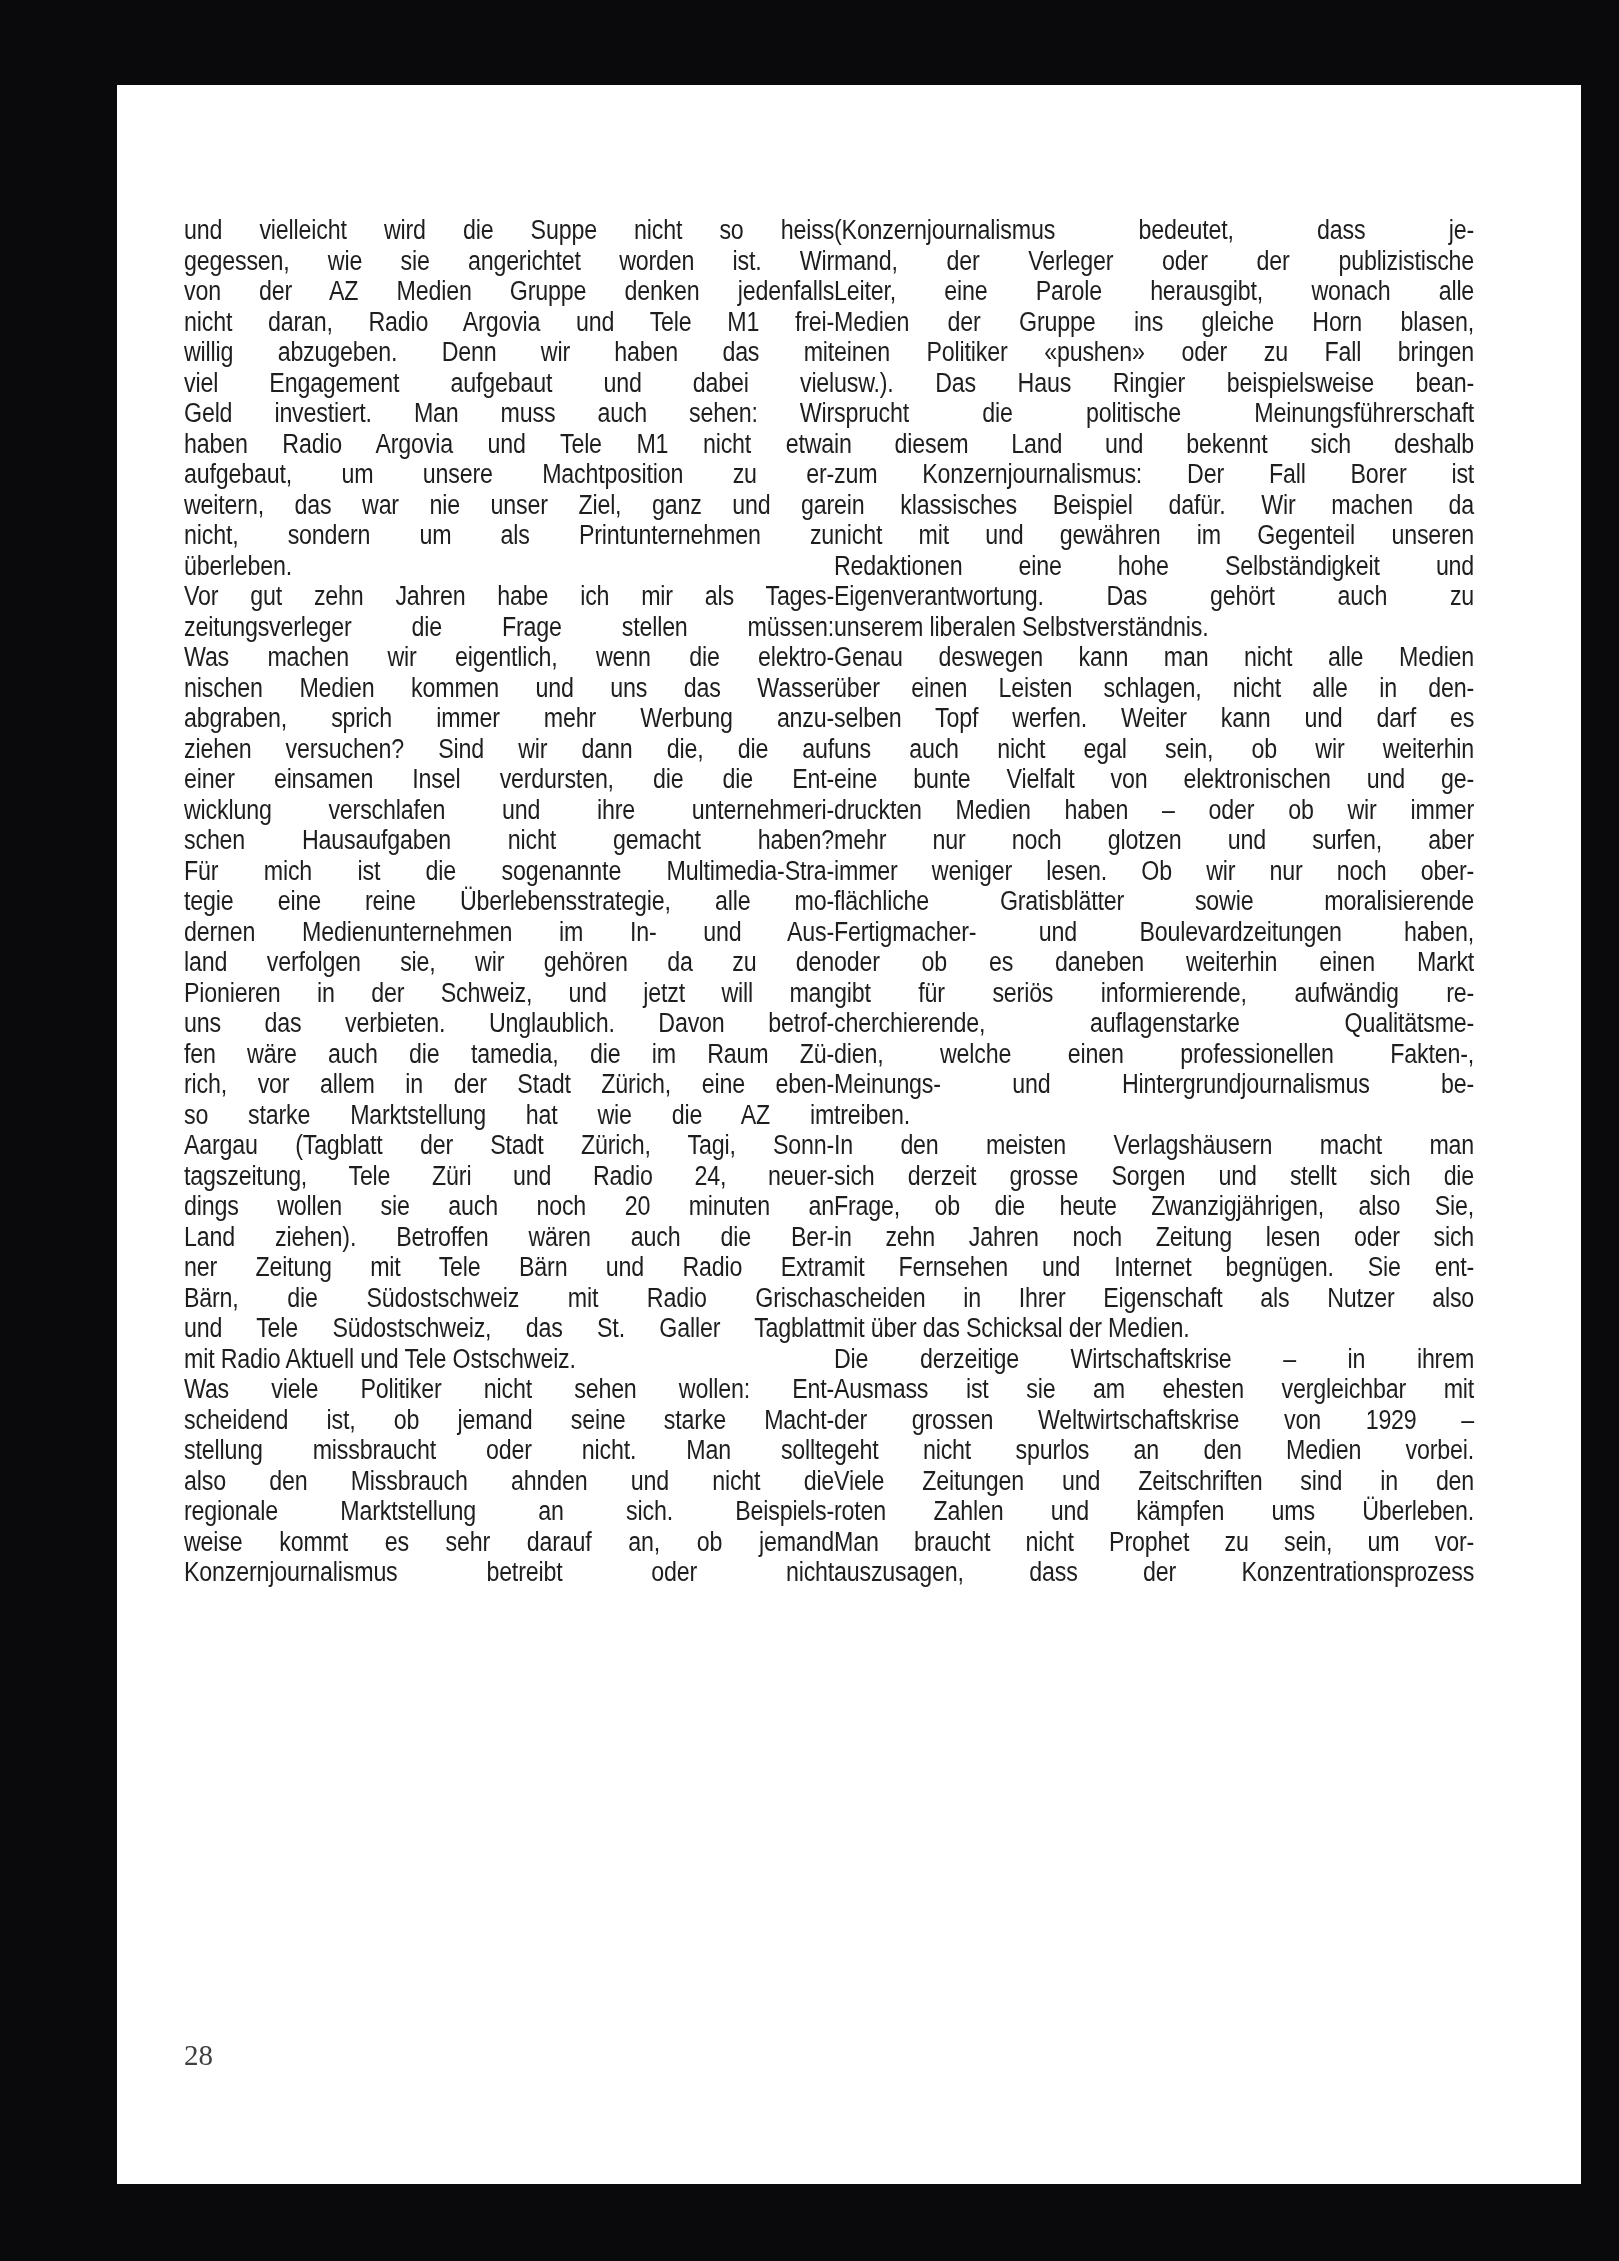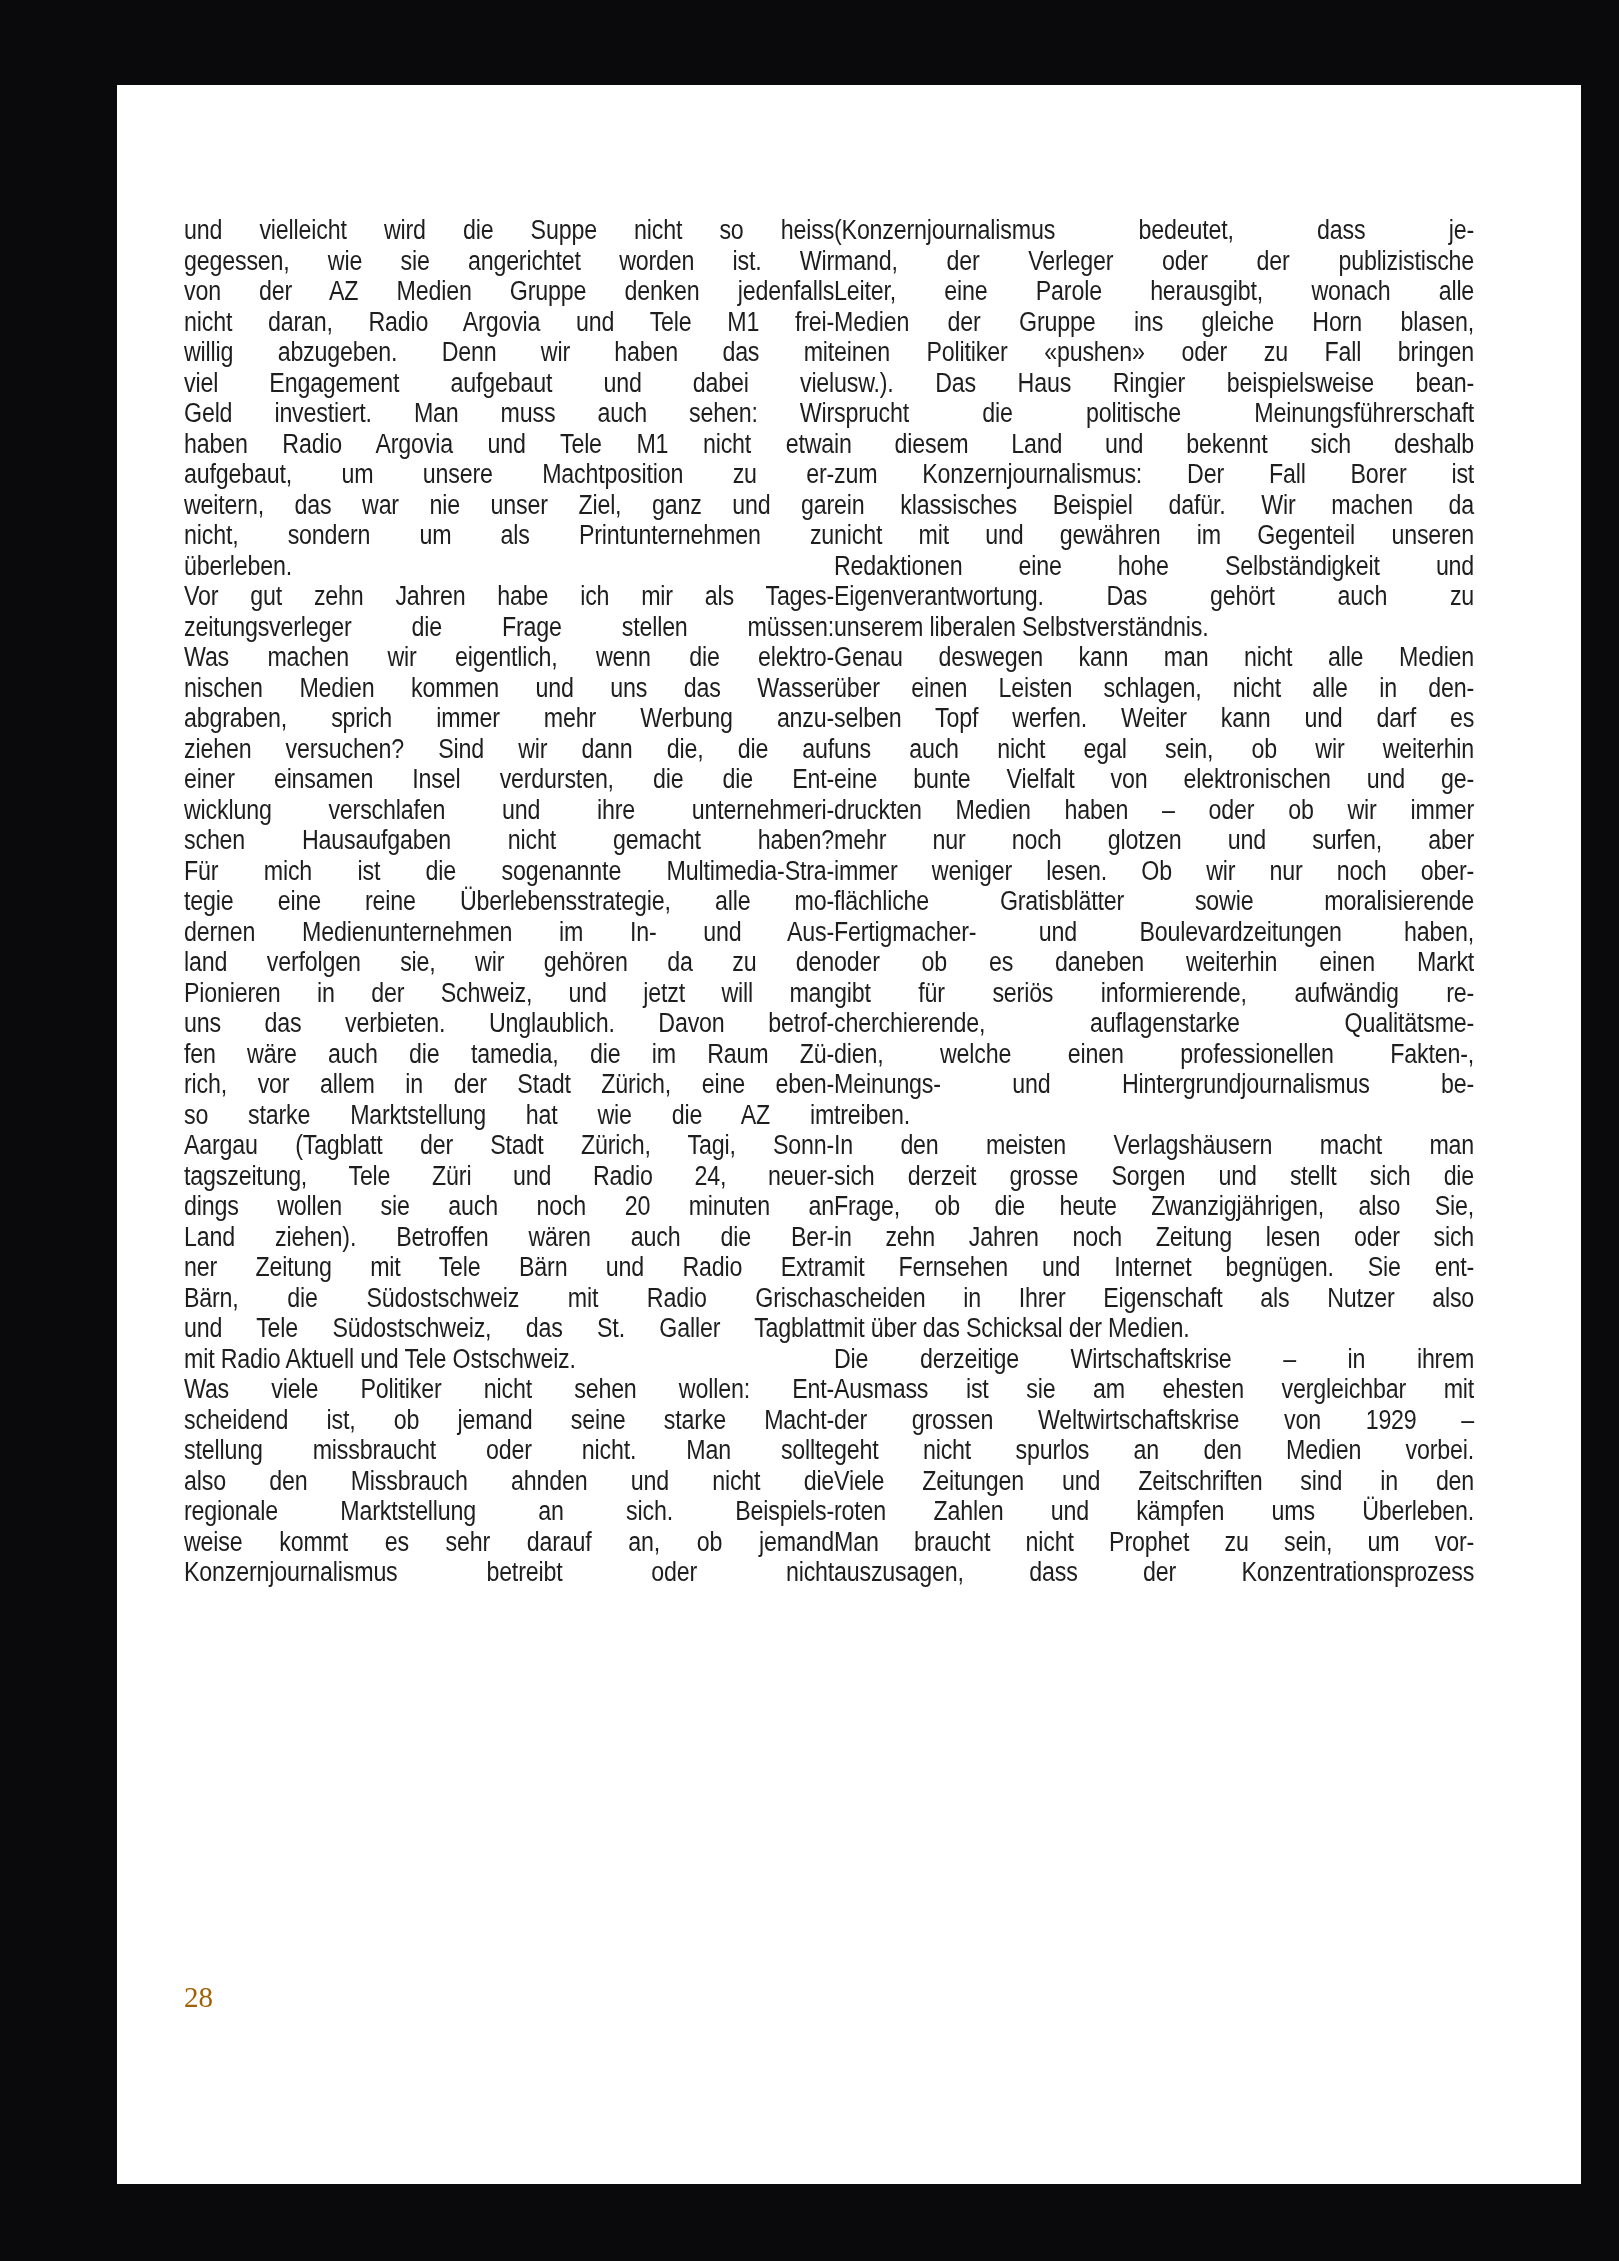--- a/index.html
+++ b/index.html
@@ -44,24 +44,24 @@
     transform: scaleX(0.86);
     transform-origin: left center;
     width: 116.3%;
   }
   .line.last {
     text-align-last: left;
   }
   .page-number {
     position: absolute;
     left: 67px;
-    top: 1896px;
+    top: 1954px;
     font-family: "Liberation Serif", "DejaVu Serif", serif;
     font-size: 29px;
-    color: #a16207;
+    color: #404040;
   }
 </style>
 </head>
 <body>
 
 <div class="page">
 
   <div class="column col-left">
     <span class="line">und vielleicht wird die Suppe nicht so heiss</span>
     <span class="line">gegessen, wie sie angerichtet worden ist. Wir</span>

